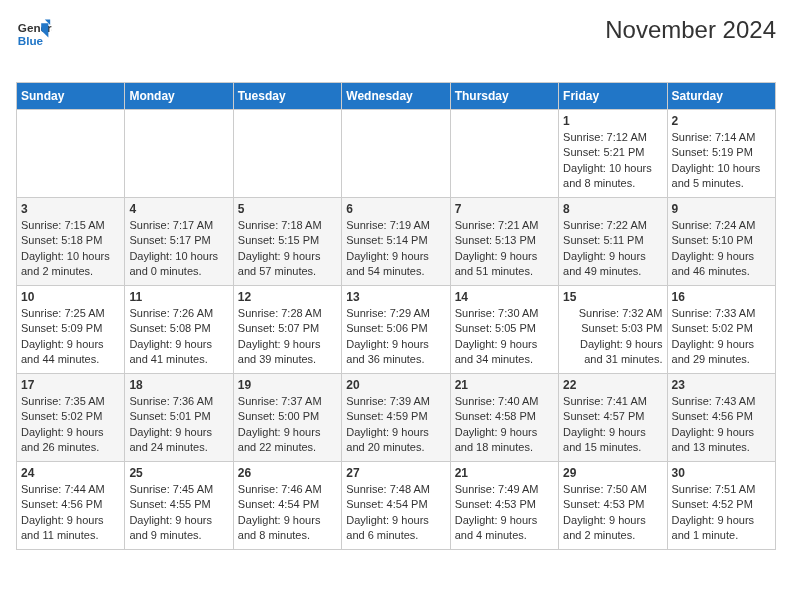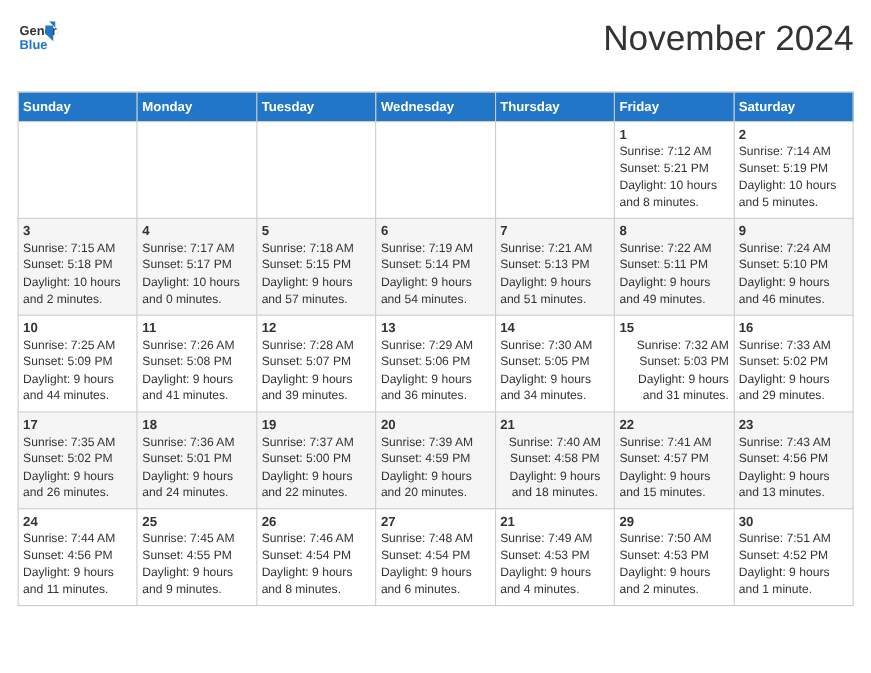--- a/index.html
+++ b/index.html
@@ -22,21 +22,21 @@
       gap: 4px;
     }
     .logo-icon {
       width: 36px;
       height: 36px;
     }
     .title-block {
       text-align: right;
     }
     .month-title {
-      font-size: 32px;
+      font-size: 24px;
       font-weight: normal;
       color: #333;
     }
     .subtitle {
       font-size: 14px;
       color: #555;
     }
     .calendar {
       width: 100%;
       border-collapse: collapse;
@@ -256,21 +256,21 @@
         </td>
         <td>
           <span class="day-number">20</span>
           <div class="day-info" style="white-space: pre-line;">Sunrise: 7:39 AM
 Sunset: 4:59 PM
 Daylight: 9 hours
 and 20 minutes.</div>
         </td>
         <td>
           <span class="day-number">21</span>
-          <div class="day-info" style="white-space: pre-line; text-align: center;">Sunrise: 7:40 AM
+          <div class="day-info" style="white-space: pre-line;">Sunrise: 7:40 AM
 Sunset: 4:58 PM
 Daylight: 9 hours
 and 18 minutes.</div>
         </td>
         <td>
           <span class="day-number">22</span>
           <div class="day-info" style="white-space: pre-line;">Sunrise: 7:41 AM
 Sunset: 4:57 PM
 Daylight: 9 hours
 and 15 minutes.</div>

